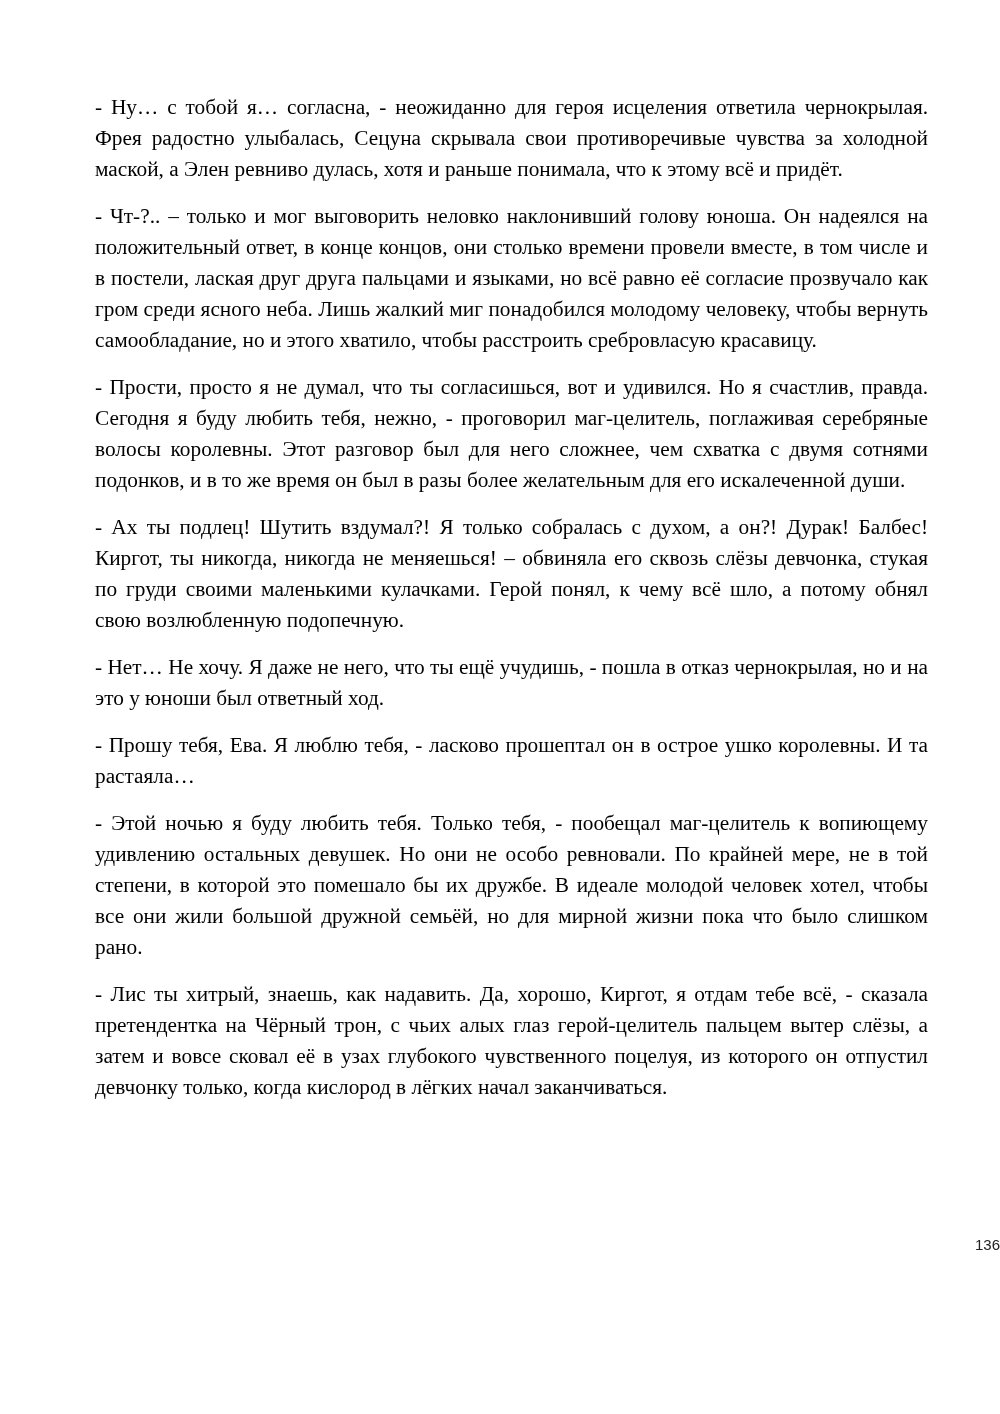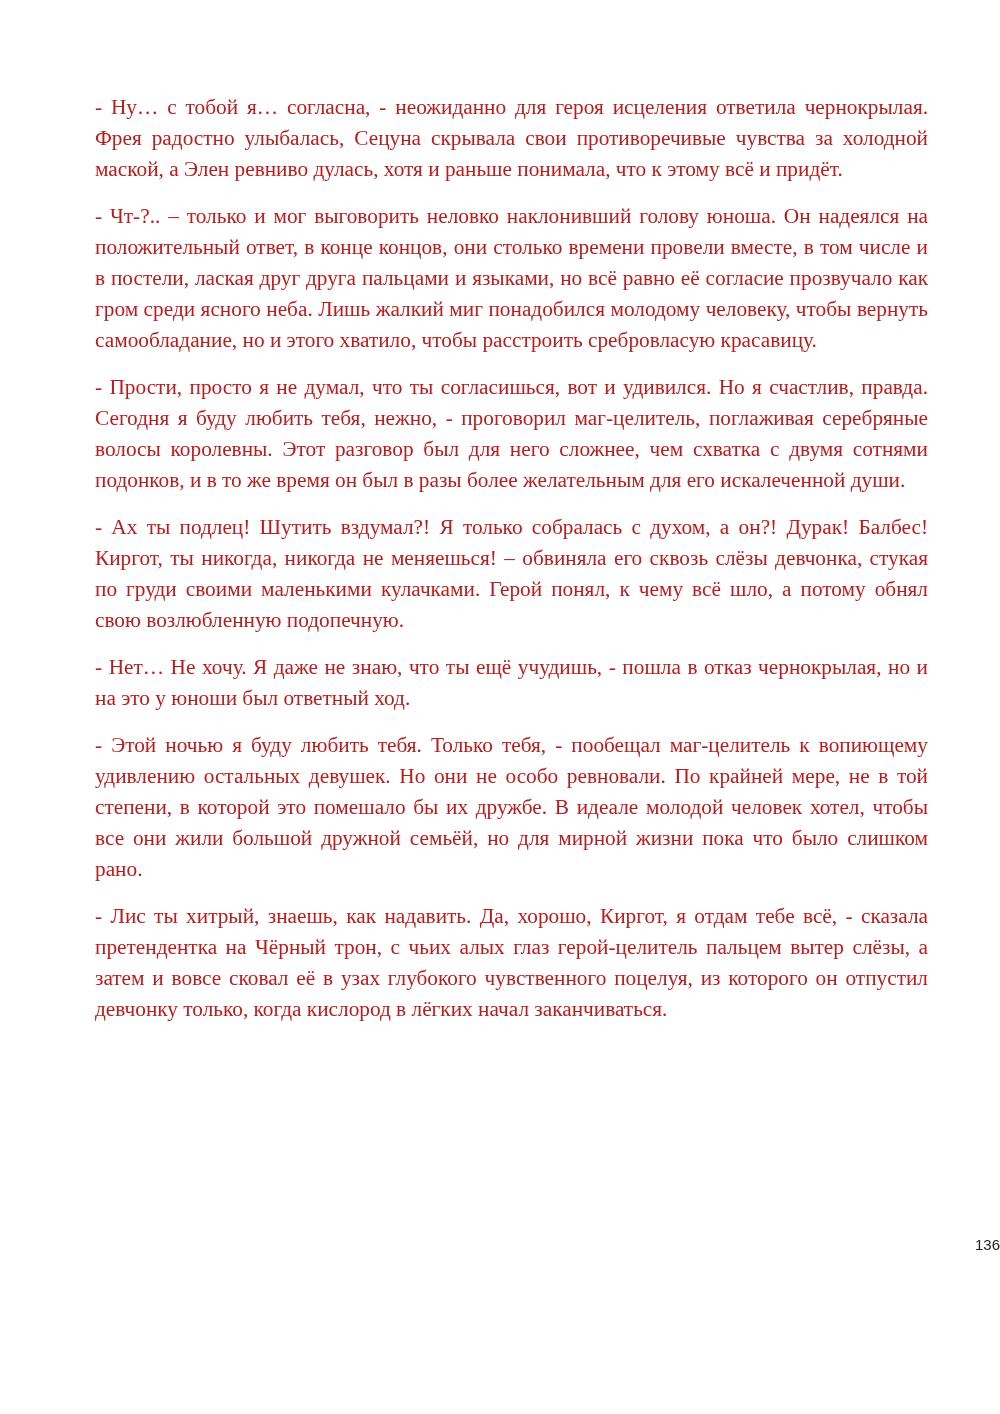--- a/index.html
+++ b/index.html
@@ -14,21 +14,21 @@
       overflow: hidden;
     }
     .page {
       position: absolute;
       left: 95px;
       top: 92px;
       width: 833px;
       font-family: "Liberation Serif", serif;
       font-size: 21.3px;
       line-height: 31px;
-      color: #b91c1c;
+      color: #000000;
     }
     .para {
       margin: 0 0 16px 0;
       text-align: justify;
       text-align-last: left;
     }
     .page-number {
       position: absolute;
       left: 0;
       width: 1000px;
@@ -40,18 +40,19 @@
     }
   </style>
 </head>
 <body>
 
 <div class="page">
   <p class="para">- Ну… с тобой я… согласна, - неожиданно для героя исцеления ответила чернокрылая. Фрея радостно улыбалась, Сецуна скрывала свои противоречивые чувства за холодной маской, а Элен ревниво дулась, хотя и раньше понимала, что к этому всё и придёт.</p>
   <p class="para">- Чт-?.. – только и мог выговорить неловко наклонивший голову юноша. Он надеялся на положительный ответ, в конце концов, они столько времени провели вместе, в том числе и в постели, лаская друг друга пальцами и языками, но всё равно её согласие прозвучало как гром среди ясного неба. Лишь жалкий миг понадобился молодому человеку, чтобы вернуть самообладание, но и этого хватило, чтобы расстроить сребровласую красавицу.</p>
   <p class="para">- Прости, просто я не думал, что ты согласишься, вот и удивился. Но я счастлив, правда. Сегодня я буду любить тебя, нежно, - проговорил маг-целитель, поглаживая серебряные волосы королевны. Этот разговор был для него сложнее, чем схватка с двумя сотнями подонков, и в то же время он был в разы более желательным для его искалеченной души.</p>
   <p class="para">- Ах ты подлец! Шутить вздумал?! Я только собралась с духом, а он?! Дурак! Балбес! Киргот, ты никогда, никогда не меняешься! – обвиняла его сквозь слёзы девчонка, стукая по груди своими маленькими кулачками. Герой понял, к чему всё шло, а потому обнял свою возлюбленную подопечную.</p>
-  <p class="para">- Нет… Не хочу. Я даже не знаю, что ты ещё учудишь, - пошла в отказ чернокрылая, но и на это у юноши был ответный ход.</p>
+  <p class="para">- Нет… Не хочу. Я даже не него, что ты ещё учудишь, - пошла в отказ чернокрылая, но и на это у юноши был ответный ход.</p>
+  <p class="para">- Прошу тебя, Ева. Я люблю тебя, - ласково прошептал он в острое ушко королевны. И та растаяла…</p>
   <p class="para">- Этой ночью я буду любить тебя. Только тебя, - пообещал маг-целитель к вопиющему удивлению остальных девушек. Но они не особо ревновали. По крайней мере, не в той степени, в которой это помешало бы их дружбе. В идеале молодой человек хотел, чтобы все они жили большой дружной семьёй, но для мирной жизни пока что было слишком рано.</p>
   <p class="para">- Лис ты хитрый, знаешь, как надавить. Да, хорошо, Киргот, я отдам тебе всё, - сказала претендентка на Чёрный трон, с чьих алых глаз герой-целитель пальцем вытер слёзы, а затем и вовсе сковал её в узах глубокого чувственного поцелуя, из которого он отпустил девчонку только, когда кислород в лёгких начал заканчиваться.</p>
 </div>
 
 <div class="page-number">136</div>
 
 </body></html>

